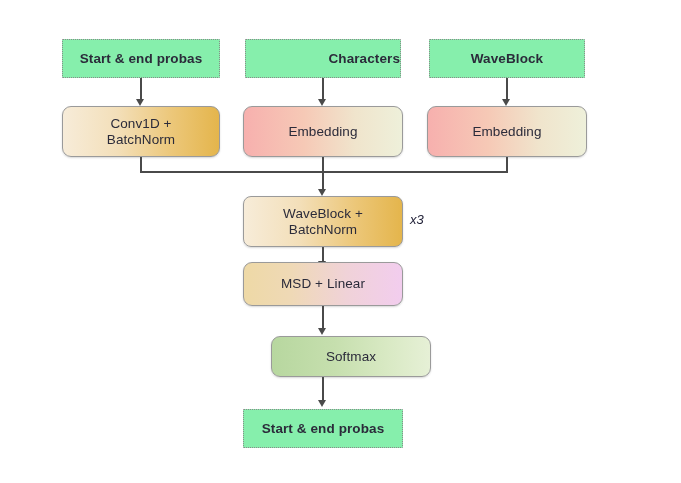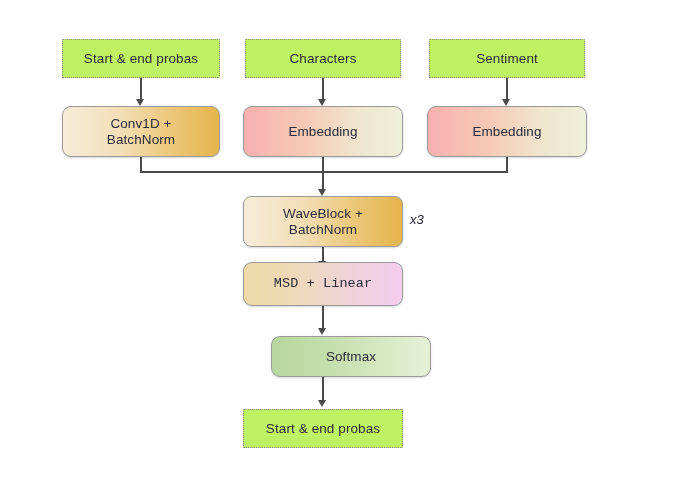--- a/index.html
+++ b/index.html
@@ -27,39 +27,39 @@
     justify-content: center;
     text-align: center;
     color: #2b2b3a;
     font-size: 13.5px;
     line-height: 16px;
     letter-spacing: 0.1px;
   }
   
   .io-node {
     border: 1.6px dotted #8a8a8a;
-    background: #bef264;
+    background: #86efac;
     border-radius: 1px;
+    font-weight: bold;
   }
   
   .proc-node {
     border: 1.6px solid #9a9a9a;
     border-radius: 9px;
     box-shadow: 0 1px 2px rgba(0,0,0,0.16);
   }
   .grad-conv {
     background: linear-gradient(to right, #f7ecd9 0%, #f3dfb9 35%, #ecc779 70%, #e4b54c 100%);
     text-align: center;
   }
   .grad-emb {
     background: linear-gradient(to right, #f7b0ae 0%, #f6c9b6 38%, #f0e4cc 70%, #eef0da 100%);
   }
   .grad-msd {
     background: linear-gradient(to right, #eed9a6 0%, #efd9b6 30%, #f0d2d8 65%, #f2cdee 100%);
-    font-family: Liberation Mono, monospace;
   }
   .grad-softmax {
     background: linear-gradient(to right, #b7d79f 0%, #c6dfae 40%, #d8e9c3 72%, #e6f0d6 100%);
     margin-left: 28px;
   }
   
   .vline {
     position: absolute;
     width: 1.6px;
     background: #4a4a4a;
@@ -86,26 +86,26 @@
 </style>
 </head>
 <body>
 
 <div id="canvas">
 
   <div class="node io-node" style="left:62px; top:39px; width:158px; height:39px;">
     <span>Start &amp; end probas</span>
   </div>
 
-  <div class="node io-node" style="left:245px; top:39px; width:156px; height:39px;">
+  <div class="node io-node" style="left:245px; top:39px; width:156px; height:39px;justify-content:flex-end;">
     <span>Characters</span>
   </div>
 
   <div class="node io-node" style="left:429px; top:39px; width:156px; height:39px;">
-    <span>Sentiment</span>
+    <span>WaveBlock</span>
   </div>
 
   <div class="vline" style="left:140px; top:78px; height:21px;"></div>
   <div class="arrowhead" style="left:136px; top:99px;"></div>
 
   <div class="vline" style="left:322px; top:78px; height:21px;"></div>
   <div class="arrowhead" style="left:318px; top:99px;"></div>
 
   <div class="vline" style="left:506px; top:78px; height:21px;"></div>
   <div class="arrowhead" style="left:502px; top:99px;"></div>

